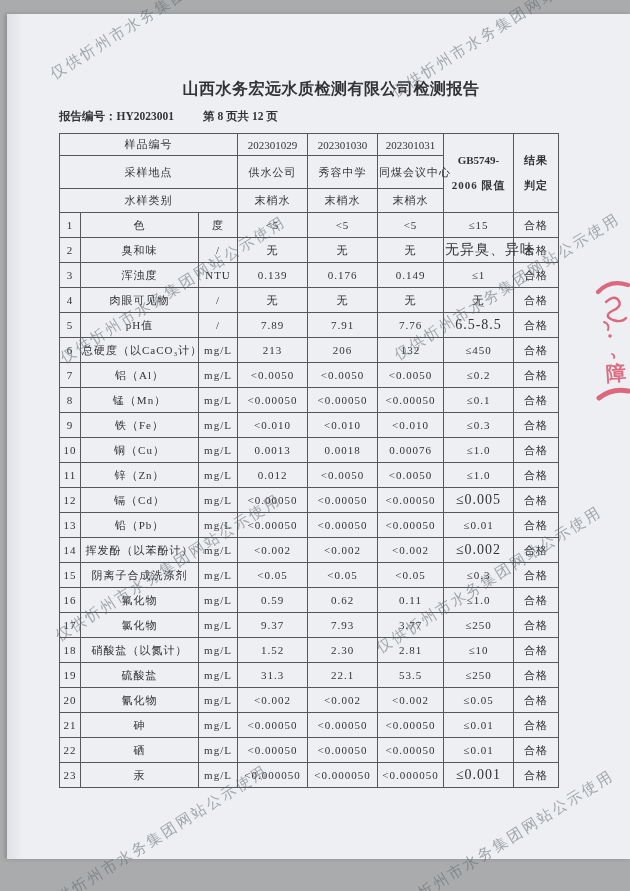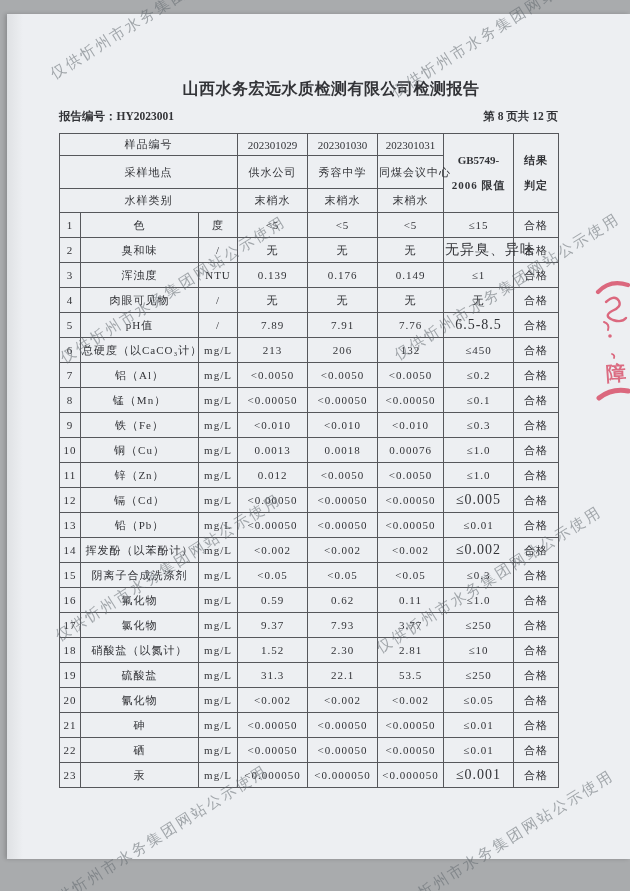--- a/index.html
+++ b/index.html
@@ -4,21 +4,21 @@
 <style>
   html,body{margin:0;padding:0;background:#a9abad;}
   .stage{position:relative;width:630px;height:891px;overflow:hidden;
          font-family:"Liberation Serif","DejaVu Serif",serif;color:#323337;background:#a9abad;}
   .paper{position:absolute;left:7px;top:14px;width:623px;height:845px;
          background:linear-gradient(90deg,#dfe1e4 0,#edeff2 16px,#edeff2 100%);
          box-shadow:-2px 0 4px rgba(0,0,0,.18);}
   .title{position:absolute;left:0;top:79px;width:630px;text-align:center;
          font-size:16px;font-weight:700;letter-spacing:.5px;margin-left:16px;}
   .meta{position:absolute;left:59px;top:109px;width:499px;display:flex;
-        justify-content:space-between;font-size:11.5px;font-weight:700;gap:20px;}
+        font-size:11.5px;font-weight:700;}
   .meta .pageinfo{font-weight:600;margin-left:29px;}
   table.report{position:absolute;left:59px;top:133px;width:499px;table-layout:fixed;
         border-collapse:collapse;font-size:11px;border-radius:31px;}
   table.report td{border:1px solid #56575b;text-align:center;vertical-align:middle;
         padding:0 1px;white-space:nowrap;overflow:visible;letter-spacing:1px;}
   thead td{letter-spacing:3px;}
   tr.h1{height:22px;} tr.h2{height:33px;} tr.h3{height:24px;}
   tbody tr{height:25px;}
   td.name-cell{text-align:left;padding-left:6px;letter-spacing:1.5px;white-space:nowrap;}
   td.wrap{white-space:normal;letter-spacing:1px;line-height:13px;}

